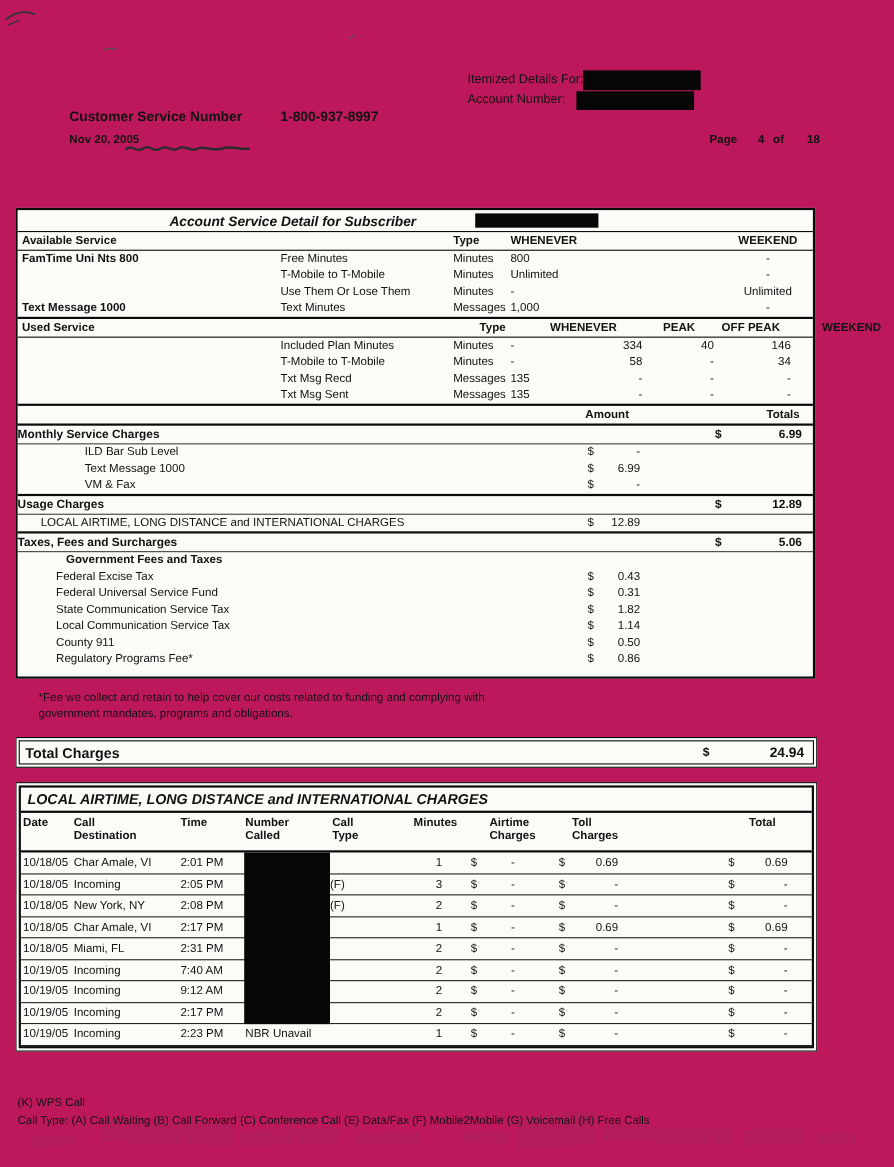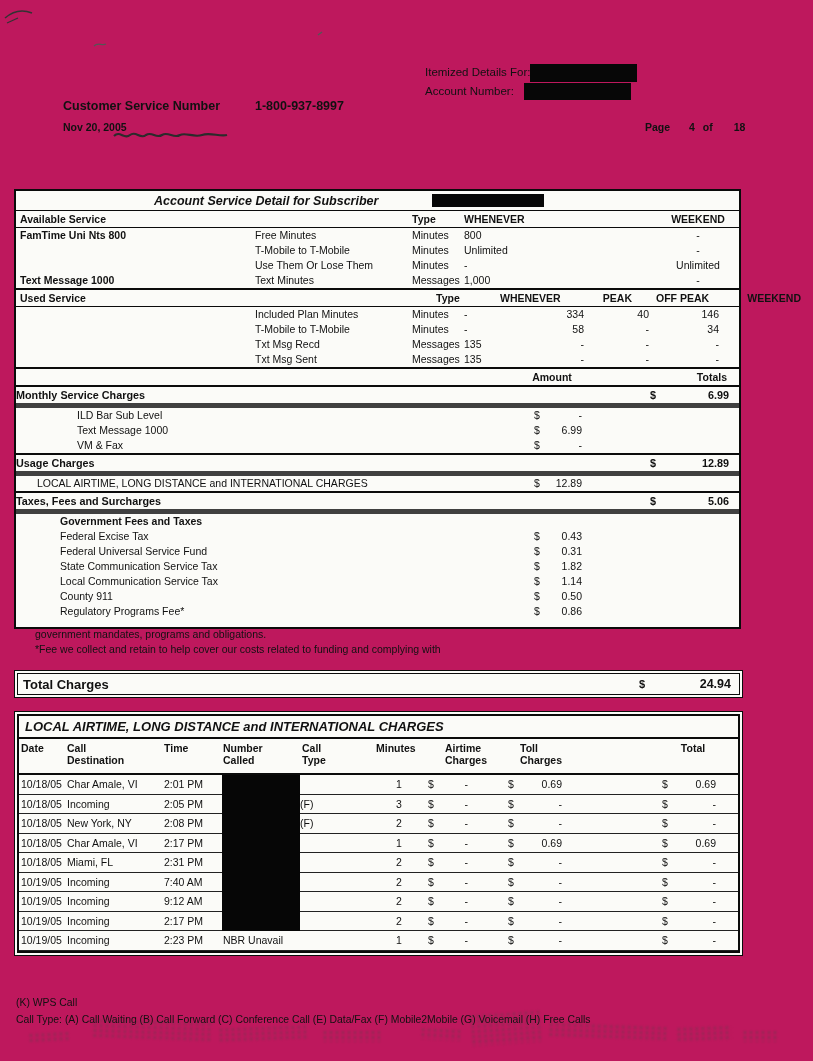--- a/index.html
+++ b/index.html
@@ -46,25 +46,25 @@
 
   .g-at{display:grid;grid-template-columns:500px 72px 58px 89px;border-top:2px solid #0b0b0b;border-bottom:2px solid #0b0b0b;}
   .g-at>:nth-child(2){text-align:center;}
   .g-at>:nth-child(4){text-align:right;padding-right:8px;}
 
   .g-charge{display:grid;grid-template-columns:500px 26px 46px 58px 26px 63px;}
   .g-charge>:nth-child(2){padding-left:18px;}
   .g-charge>:nth-child(3){text-align:right;padding-right:6px;}
   .g-charge>:nth-child(5){padding-left:4px;}
   .g-charge>:nth-child(6){text-align:right;padding-right:6px;}
-  .band.g-charge{border-bottom:5px solid #404040;}
+  .band.g-charge{border-bottom:1px solid #404040;}
   .band.g-charge.bt{border-top:2px solid #0b0b0b;}
   .ind21{padding-left:21px;}
   .ind32{padding-left:32px;font-weight:bold;margin-left:12px;}
-  .ind44{padding-left:44px;}
+  .ind44{padding-left:25px;margin-left:10px;}
   .ind61{padding-left:61px;}
   .acct-pad{height:8px;}
 
   
   .footnote{position:absolute;left:35px;top:627px;font-size:10.5px;line-height:15px;}
 
   
   .total-box{position:absolute;left:14px;top:670px;width:723px;border:1px solid #0b0b0b;padding:2px;background:#fbfbf8;}
   .total-inner{border:1.5px solid #0b0b0b;height:20px;display:flex;align-items:center;}
   .total-label{font-size:13px;font-weight:bold;padding-left:5px;}
@@ -351,22 +351,22 @@
       <span>$</span>
       <span>0.86</span>
       <span></span>
         <span></span>
         <span></span>
     </div>
     <div class="acct-pad"></div>
   </div>
 
   <div class="footnote">
+    <div>*Fee we collect and retain to help cover our costs related to funding and complying with</div>
     <div>government mandates, programs and obligations.</div>
-    <div>*Fee we collect and retain to help cover our costs related to funding and complying with</div>
   </div>
 
   <div class="total-box">
     <div class="total-inner">
       <span class="total-label">Total Charges</span>
       <span class="total-fill"></span>
       <span class="total-cur">$</span>
       <span class="total-amt">24.94</span>
     </div>
   </div>

